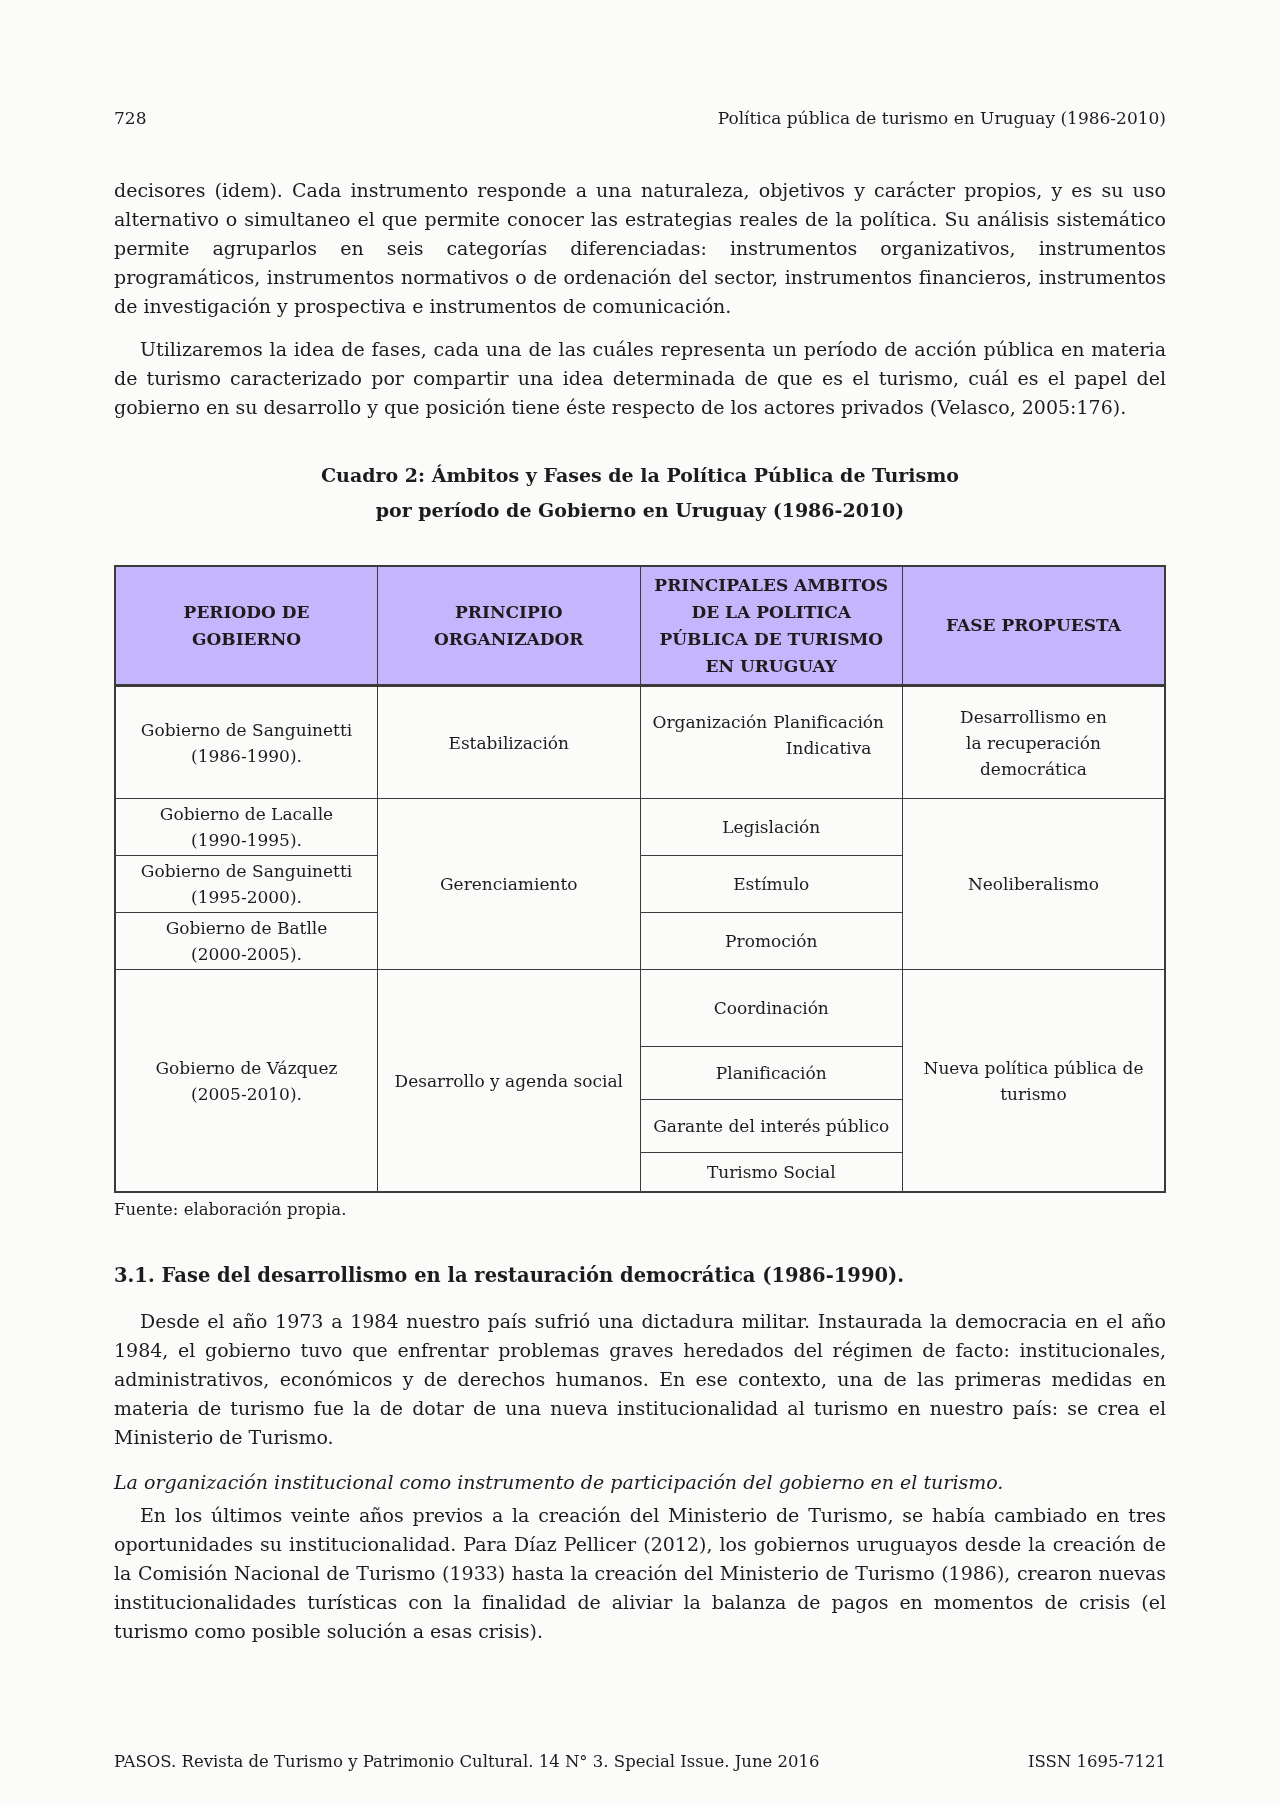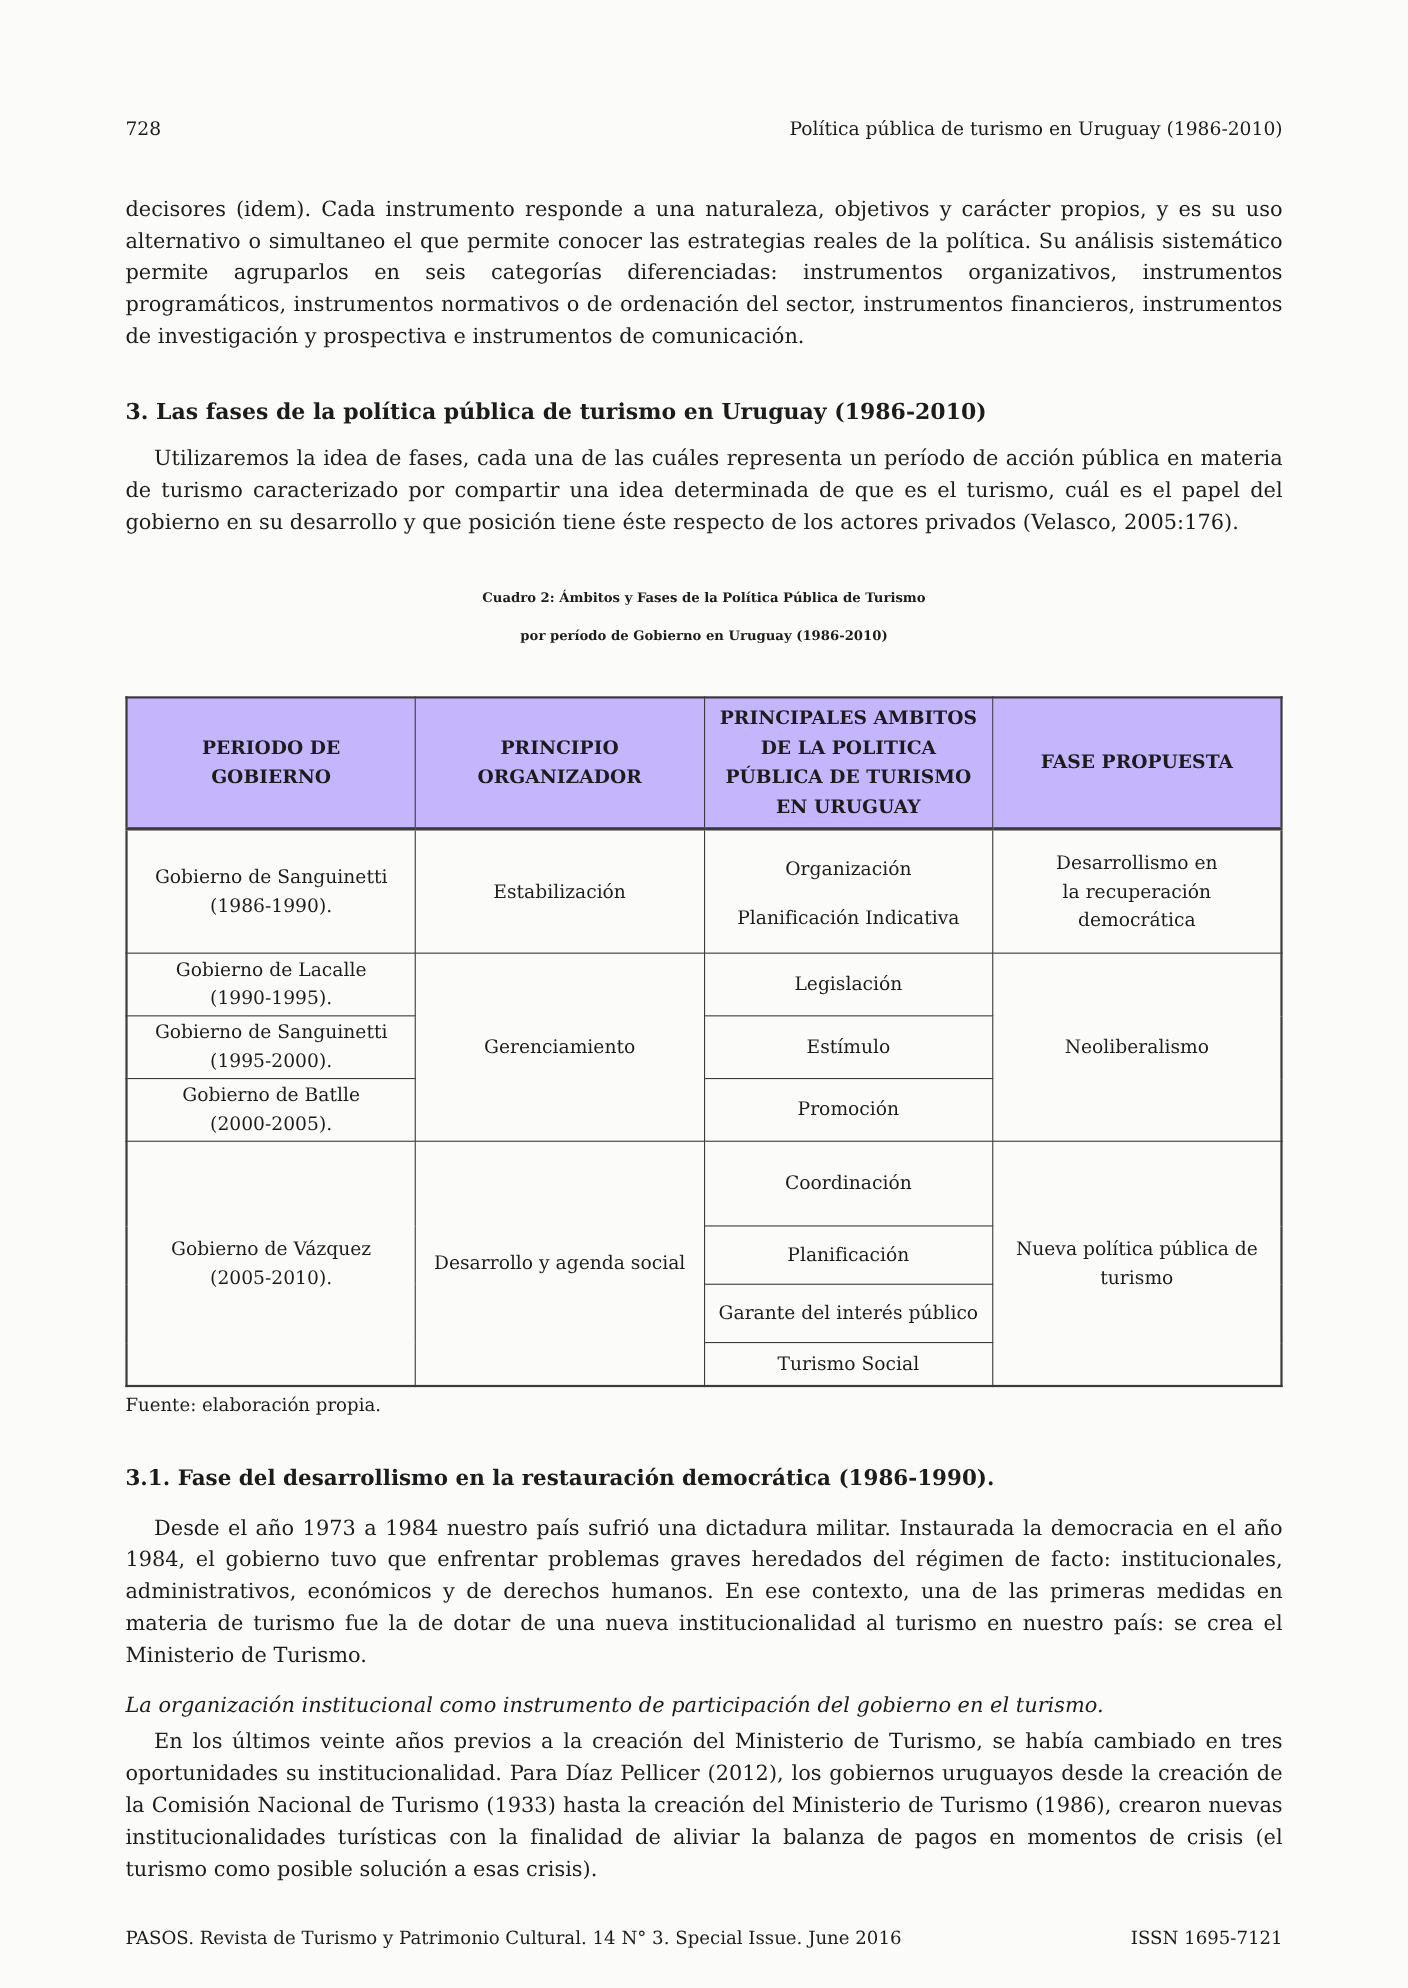--- a/index.html
+++ b/index.html
@@ -38,21 +38,21 @@
     font-size:20px;
     line-height:30px;
     margin:38px 0 0 0;
     font-weight:bold;
   }
   .p2{margin-top:14px;}
   .tbl-title{
     margin-top:36px;
     text-align:center;
     font-weight:bold;
-    font-size:12px;
+    font-size:19px;
     line-height:35px;
     white-space:pre-line;
   }
   
   table.cuadro{
     margin-top:37px;
     width:1052px;
     border-collapse:collapse;
     table-layout:fixed;
     border:2.5px solid #3b3b3b;
@@ -79,21 +79,21 @@
   tr.h-sub td{height:50px;}
   tr.h-sub2 td{height:48px;}
   tr.h-coord td{height:72px;}
   tr.h-last td{height:34px;}
   td.sep-heavy{border-top:3px solid #3b3b3b;}
   td.sep-double{border-top:3px double #3b3b3b;}
   td.split-cell{padding:0;}
   .split-inner{
     height:107px;
     display:flex;
-    flex-direction:column;
+    flex-direction:row;
     justify-content:space-between;
     padding:20px 6px 16px 6px;
     box-sizing:border-box;
   }
   .source{
     font-size:16.5px;
     line-height:22px;
     margin-top:6px;
   }
   h3.sec31{
@@ -125,21 +125,20 @@
 
 <div class="page">
 
   <div class="runhead">
     <span>728</span>
     <span>Política pública de turismo en Uruguay (1986-2010)</span>
   </div>
 
   <p class="para p1">decisores (idem). Cada instrumento responde a una naturaleza, objetivos y carácter propios, y es su uso alternativo o simultaneo el que permite conocer las estrategias reales de la política. Su análisis sistemático permite agruparlos en seis categorías diferenciadas: instrumentos organizativos, instrumentos programáticos, instrumentos normativos o de ordenación del sector, instrumentos financieros, instrumentos de investigación y prospectiva e instrumentos de comunicación.</p>
 
-  <h2 class="sec">3. Las fases de la política pública de turismo en Uruguay (1986-2010)</h2>
 
   <p class="para p2 indent">Utilizaremos la idea de fases, cada una de las cuáles representa un período de acción pública en materia de turismo caracterizado por compartir una idea determinada de que es el turismo, cuál es el papel del gobierno en su desarrollo y que posición tiene éste respecto de los actores privados (Velasco, 2005:176).</p>
 
   <div class="tbl-title">Cuadro 2: Ámbitos y Fases de la Política Pública de Turismo
 por período de Gobierno en Uruguay (1986-2010)</div>
 
   <table class="cuadro">
     <tbody>
       <tr>
         <th class="pre">PERIODO DE

